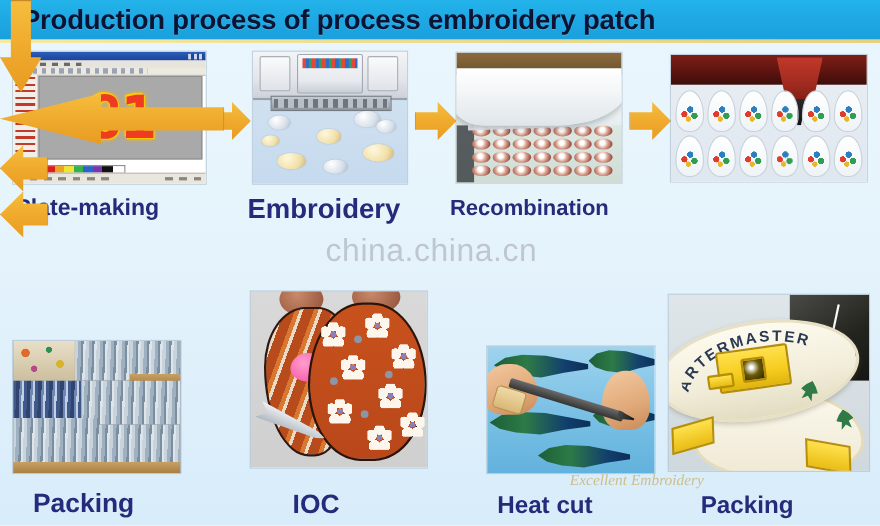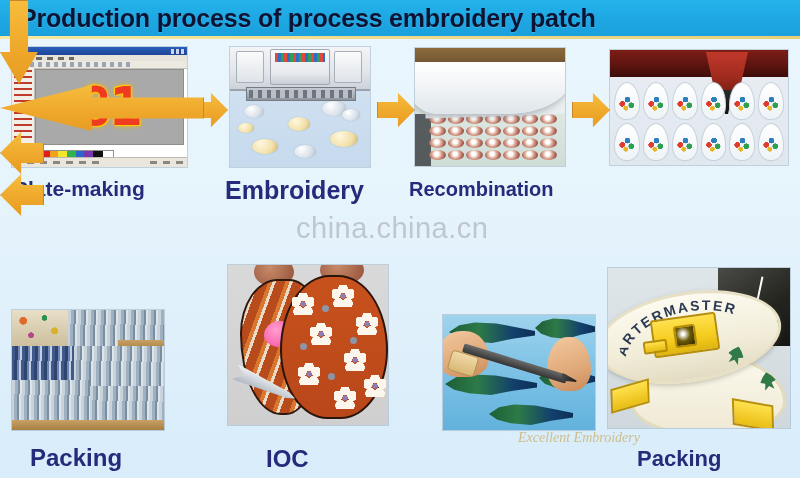--- a/index.html
+++ b/index.html
@@ -386,20 +386,21 @@
     <div class="hc-croc" style="left:92px;top:2px;width:62px;"></div>
     <div class="hc-croc" style="left:2px;top:58px;width:92px;"></div>
     <div class="hc-croc" style="left:96px;top:52px;width:58px;"></div>
     <div class="hc-croc" style="left:46px;top:88px;width:84px;"></div>
     <div class="hc-hand" style="left:-6px;top:16px;width:52px;height:46px;"></div>
     <div class="hc-hand" style="left:104px;top:22px;width:44px;height:54px;"></div>
     <div class="hc-knife"></div>
     <div class="hc-grip"></div>
     <div class="hc-tip"></div>
   </div>
+  <div class="label" style="left:452px;top:448px;font-size:22px;">Heat cut</div>
 
   <div class="blockarrow ar-left-stub" style="left:386px;top:357px;width:42px;height:40px;"></div>
 
   <div class="photo" id="p7">
     <div class="ioc-thumb" style="left:26px;top:-8px;width:40px;height:30px;"></div>
     <div class="ioc-thumb" style="left:92px;top:-10px;width:44px;height:30px;"></div>
     <div class="ioc-stripe"></div>
     <div class="ioc-pink"></div>
     <div class="ioc-floral">
       <div class="ioc-flower" style="left:10px;top:16px;"></div>

